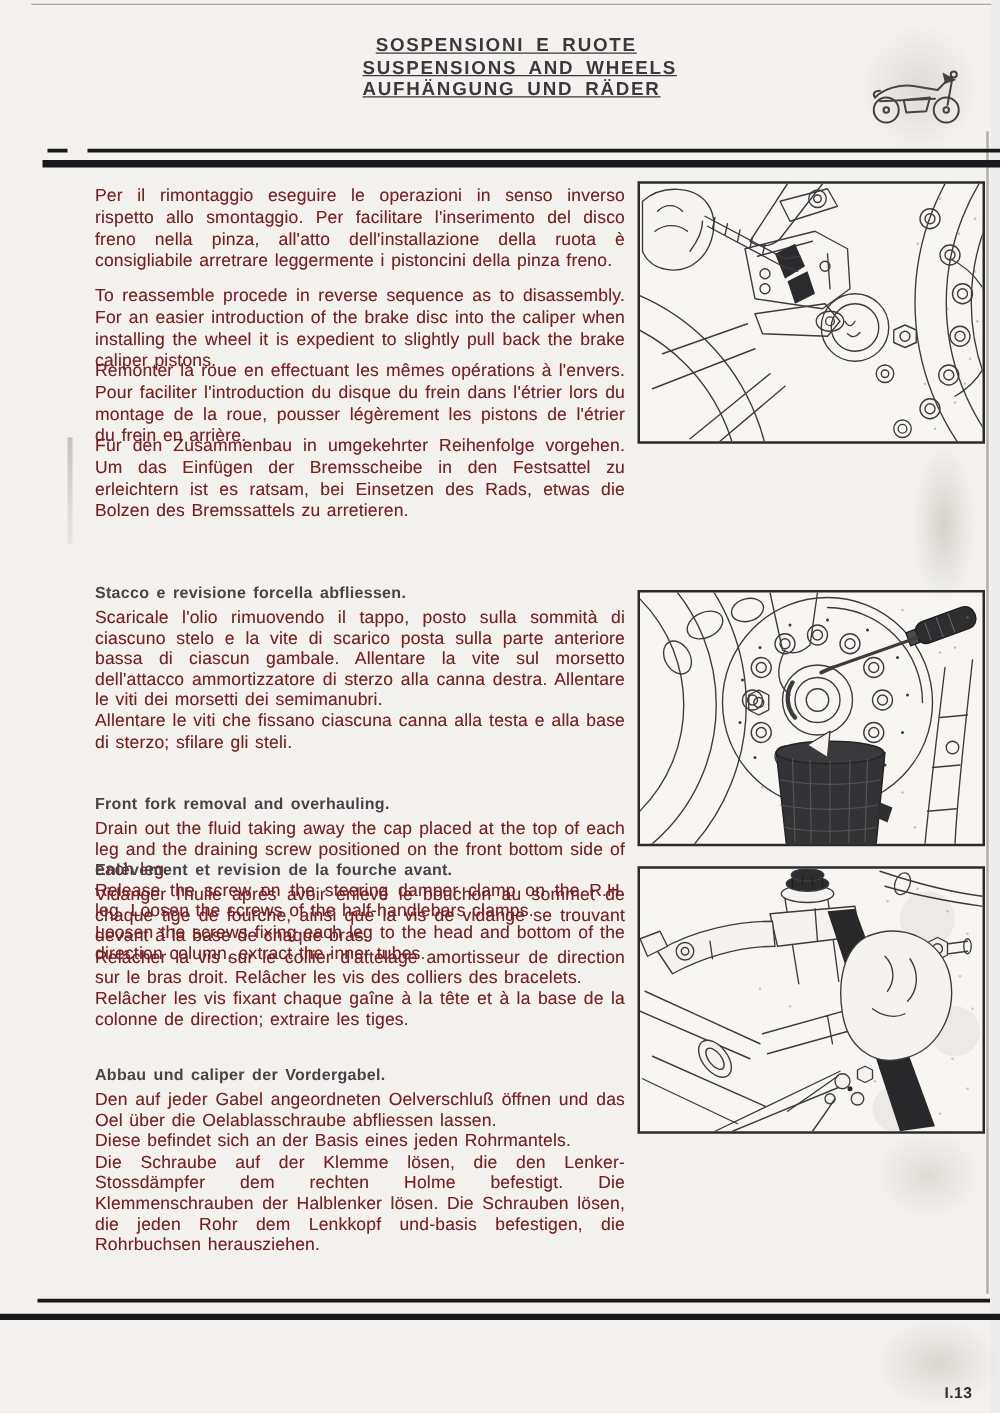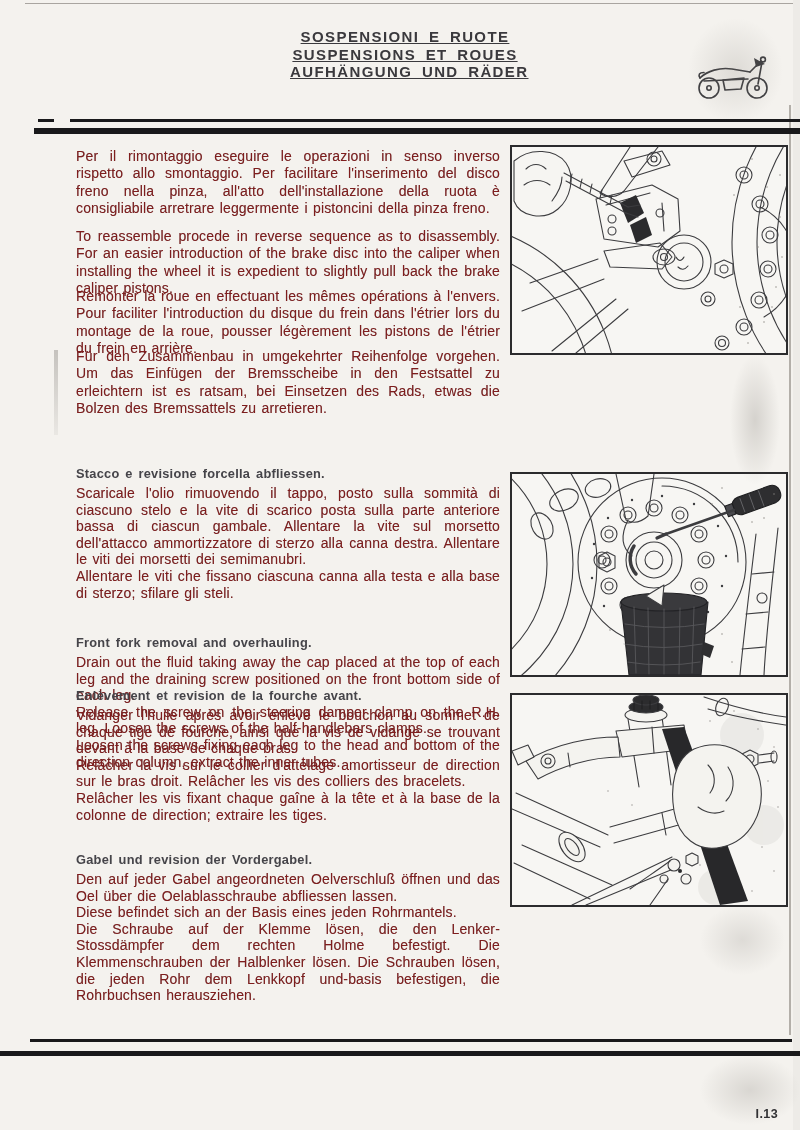--- a/index.html
+++ b/index.html
@@ -56,21 +56,21 @@
 <body>
 
 <div class="page">
 
   <div class="edge-top"></div>
   <div class="edge-right"></div>
   <div class="edge-band"></div>
 
   <header class="title-block">
     <div class="title-line">SOSPENSIONI E RUOTE</div>
-    <div class="title-line">SUSPENSIONS ET ROUES</div>
+    <div class="title-line">SUSPENSIONS AND WHEELS</div>
     <div class="title-line">AUFHÄNGUNG UND RÄDER</div>
   </header>
 
   <div class="moto-icon">
     <svg viewBox="0 0 84 56" fill="none" stroke="#3c3c3f" stroke-width="1.6" stroke-linecap="round" stroke-linejoin="round">
       <circle cx="17" cy="40" r="10"></circle>
         <circle cx="17" cy="40" r="2.2"></circle>
       <circle cx="65" cy="40" r="10"></circle>
         <circle cx="65" cy="40" r="2.2"></circle>
       <path d="M8,30 C15,23 28,19 40,21 L58,24"></path>
@@ -104,21 +104,21 @@
 Release the screw on the steering damper clamp on the R.H. leg. Loosen the screws of the half-handlebars clamps.
 Loosen the screws fixing each leg to the head and bottom of the direction column, extract the inner tubes.</p>
   </section>
   <section class="sec sec-fr">
     <h3 class="sec-head">Enlèvement et revision de la fourche avant.</h3>
     <p class="body-text sec-body">Vidanger l'huile après avoir enlevé le bouchon au sommet de chaque tige de fourche, ainsi que la vis de vidange se trouvant devant à la base de chaque bras.
 Relâcher la vis sur le collier d'attelage amortisseur de direction sur le bras droit. Relâcher les vis des colliers des bracelets.
 Relâcher les vis fixant chaque gaîne à la tête et à la base de la colonne de direction; extraire les tiges.</p>
   </section>
   <section class="sec sec-de">
-    <h3 class="sec-head">Gabel und revision der Vordergabel.</h3>
+    <h3 class="sec-head">Abbau und caliper der Vordergabel.</h3>
     <p class="body-text sec-body">Den auf jeder Gabel angeordneten Oelverschluß öffnen und das Oel über die Oelablasschraube abfliessen lassen.
 Diese befindet sich an der Basis eines jeden Rohrmantels.
 Die Schraube auf der Klemme lösen, die den Lenker-Stossdämpfer dem rechten Holme befestigt. Die Klemmenschrauben der Halblenker lösen. Die Schrauben lösen, die jeden Rohr dem Lenkkopf und-basis befestigen, die Rohrbuchsen herausziehen.</p>
   </section>
 
   <figure class="figure fig1">
     <svg viewBox="0 0 274 206" fill="none" stroke="#3c3c3f" stroke-width="1.1" stroke-linecap="round" stroke-linejoin="round">
       <circle cx="420" cy="95" r="200"></circle>
         <circle cx="430" cy="95" r="185"></circle>
         <circle cx="435" cy="95" r="170"></circle>

